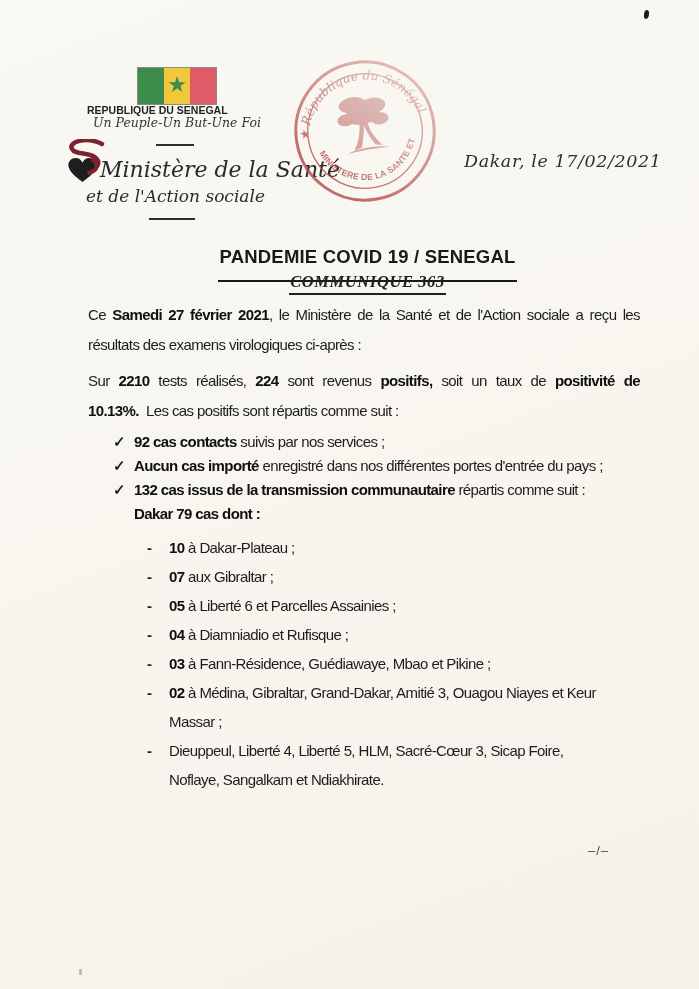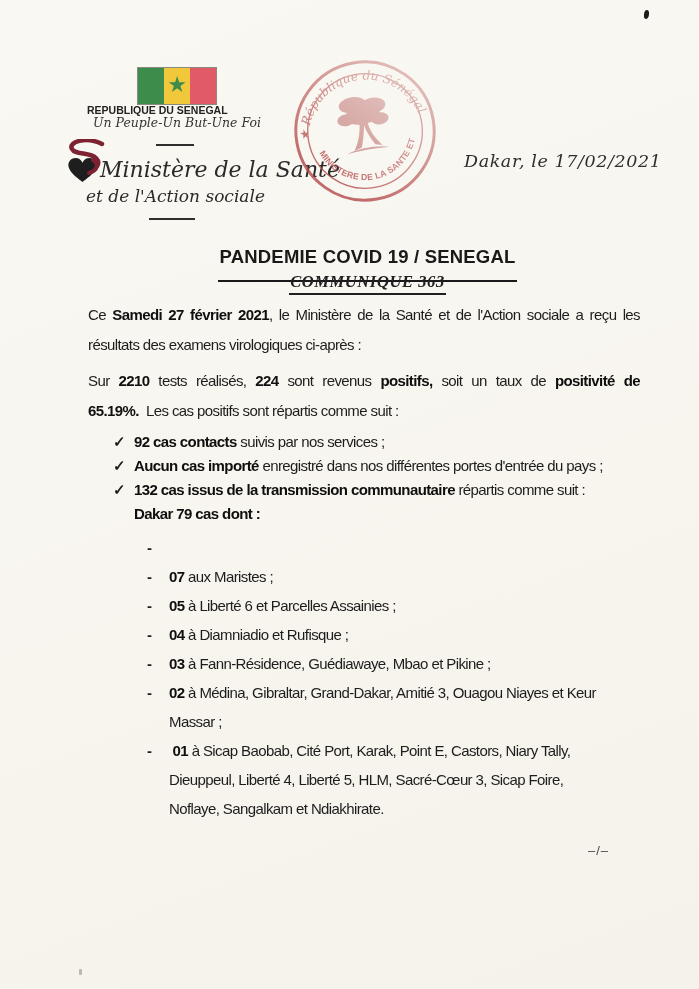--- a/index.html
+++ b/index.html
@@ -120,21 +120,21 @@
     <span class="subtitle">COMMUNIQUE 363</span>
   </div>
 
   <div class="bodytext">
     <div class="para">
         <div class="tline just"><span>Ce </span><span class="b">Samedi 27 février 2021</span><span>, le Ministère de la Santé et de l'Action sociale a reçu les</span></div>
         <div class="tline"><span>résultats des examens virologiques ci-après :</span></div>
       </div>
     <div class="para p2">
         <div class="tline just"><span>Sur </span><span class="b">2210</span><span> tests réalisés, </span><span class="b">224</span><span> sont revenus </span><span class="b">positifs,</span><span> soit un taux de </span><span class="b">positivité de</span></div>
-        <div class="tline"><span class="b">65.19%.</span><span>  Les cas positifs sont répartis comme suit :</span></div>
+        <div class="tline"><span class="b">10.13%.</span><span>  Les cas positifs sont répartis comme suit :</span></div>
       </div>
 
     <div class="checklist">
       <div class="check-row">
         <span class="check">✓</span>
         <span class="ctext"><span class="b">92 cas contacts</span><span> suivis par nos services ;</span></span>
       </div>
       <div class="check-row">
         <span class="check">✓</span>
         <span class="ctext"><span class="b">Aucun cas importé</span><span> enregistré dans nos différentes portes d'entrée du pays ;</span></span>
@@ -143,25 +143,28 @@
         <span class="check">✓</span>
         <span class="ctext"><span class="b">132 cas issus de la transmission communautaire</span><span> répartis comme suit :</span></span>
       </div>
     </div>
 
     <div class="dakar">Dakar 79 cas dont :</div>
 
     <div class="dashlist">
       <div class="dash-row">
         <span class="dash">-</span>
-      </div>
-      <div class="dash-row">
-        <span class="dash">-</span>
-        <div class="dtext">
-            <div class="tline"><span class="b">07</span><span> aux Maristes ;</span></div>
+        <div class="dtext">
+            <div class="tline"><span class="b">10</span><span> à Dakar-Plateau ;</span></div>
+          </div>
+      </div>
+      <div class="dash-row">
+        <span class="dash">-</span>
+        <div class="dtext">
+            <div class="tline"><span class="b">07</span><span> aux Gibraltar ;</span></div>
           </div>
       </div>
       <div class="dash-row">
         <span class="dash">-</span>
         <div class="dtext">
             <div class="tline"><span class="b">05</span><span> à Liberté 6 et Parcelles Assainies ;</span></div>
           </div>
       </div>
       <div class="dash-row">
         <span class="dash">-</span>
@@ -178,21 +181,20 @@
       <div class="dash-row">
         <span class="dash">-</span>
         <div class="dtext">
             <div class="tline"><span class="b">02</span><span> à Médina, Gibraltar, Grand-Dakar, Amitié 3, Ouagou Niayes et Keur</span></div>
             <div class="tline"><span>Massar ;</span></div>
           </div>
       </div>
       <div class="dash-row">
         <span class="dash">-</span>
         <div class="dtext">
-            <div class="tline"><span class="b"> 01</span><span> à Sicap Baobab, Cité Port, Karak, Point E, Castors, Niary Tally,</span></div>
             <div class="tline"><span>Dieuppeul, Liberté 4, Liberté 5, HLM, Sacré-Cœur 3, Sicap Foire,</span></div>
             <div class="tline"><span>Noflaye, Sangalkam et Ndiakhirate.</span></div>
           </div>
       </div>
     </div>
   </div>
 
   <div class="cont">–/–</div>
   <div class="smudge"></div>
 

